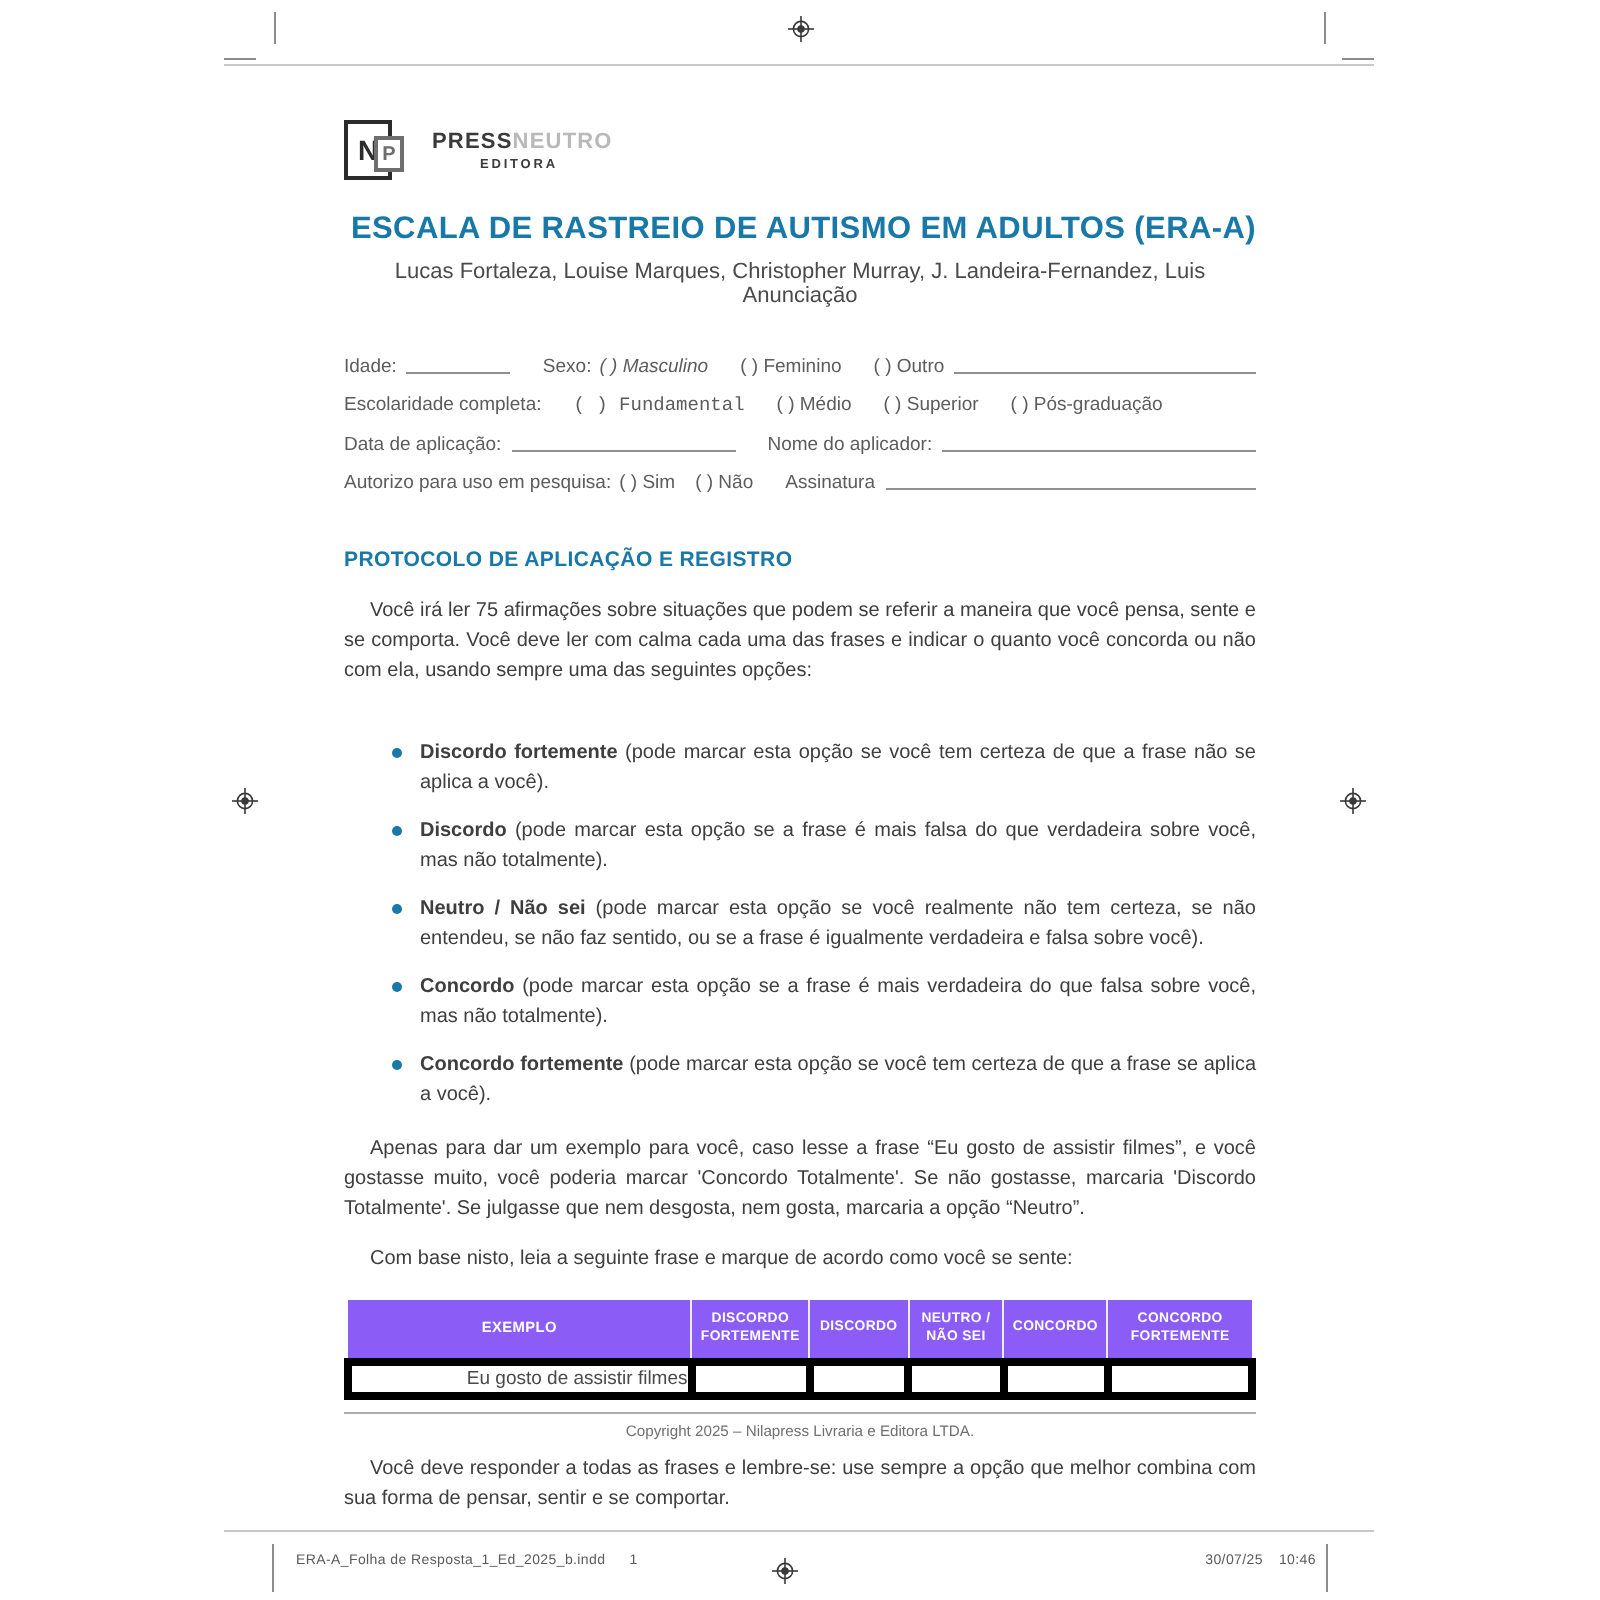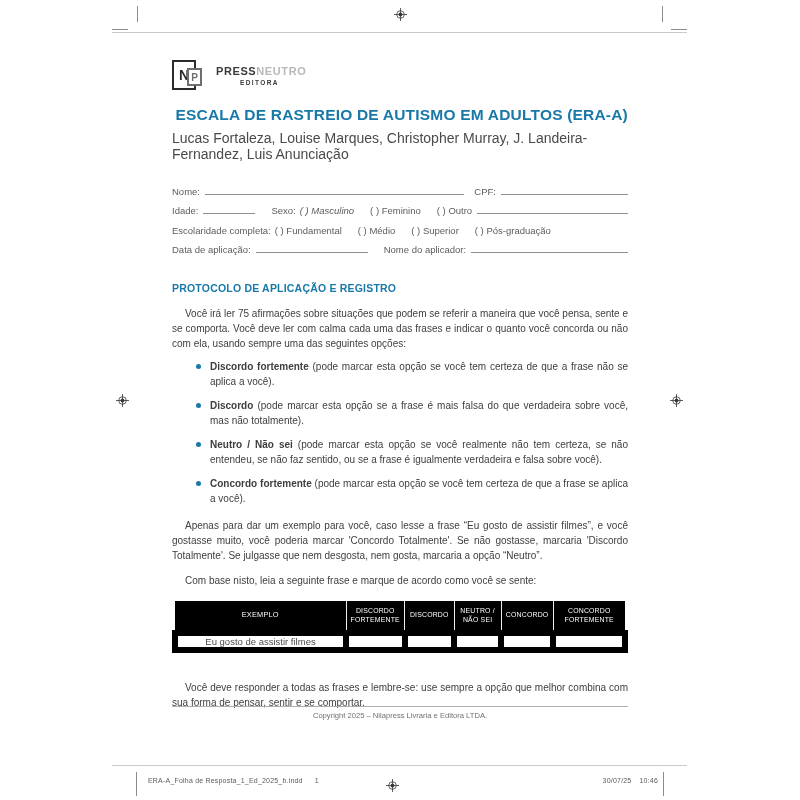--- a/index.html
+++ b/index.html
@@ -26,43 +26,43 @@
   .mono-inner { position:absolute; left:15px; top:9px; width:15px; height:18px; border:2px solid #6e6e6e;
                 display:flex; align-items:center; justify-content:center; background:#fff;
                 font-weight:bold; font-size:10px; color:#6e6e6e; }
   .brand { margin-left:8px; line-height:1; }
   .brand-top { font-size:11px; font-weight:bold; letter-spacing:0.6px; }
   .brand-top .lite { color:#b9b9b9; }
   .brand-top .dark { color:#3a3a3a; }
   .brand-sub { font-size:6.5px; font-weight:bold; color:#3a3a3a; letter-spacing:1.4px; margin-top:3px; margin-left:24px; }
 
   .doc-title { margin-top:11px; text-align:right; color:#1878a8; font-weight:bold; font-size:15.5px; letter-spacing:0.2px; }
-  .authors { margin-top:6px; text-align:left; font-size:14px; color:#4a4a4a; }
+  .authors { margin-top:6px; text-align:center; font-size:11px; color:#4a4a4a; }
 
   .form { margin-top:15px; font-size:9.5px; color:#5c5c5c; }
   .form-row { display:flex; align-items:flex-end; height:19.5px; white-space:nowrap; }
   .fill { flex:1 1 auto; border-bottom:1px solid #8f8f8f; margin:0 0 2px 5px; height:10px; }
   .u { display:inline-block; border-bottom:1px solid #8f8f8f; margin:0 0 2px 5px; height:10px; }
   .sp16 { display:inline-block; width:16px; } .sp10 { display:inline-block; width:10px; }
   .opt-gap { margin-left:16px; }
 
   .section-heading { margin-top:27px; color:#1878a8; font-weight:bold; font-size:10.5px; letter-spacing:0.2px; }
 
   .para { margin-top:12px; font-size:10px; line-height:15px; text-align:justify; text-indent:13px; color:#3e3e3e; }
 
-  .options { margin-top:8px; padding-left:24px; list-style:none; }
+  .options { margin-top:26px; padding-left:24px; list-style:none; }
   .option { position:relative; padding-left:14px; font-size:10px; line-height:15px; text-align:justify; margin-bottom:9px; }
   .bullet-dot { position:absolute; left:0; top:5px; width:5px; height:5px; border-radius:50%; background:#1878a8; }
   .opt-label { font-weight:bold; }
 
   table.example-table { margin-top:13px; width:100%; border-collapse:collapse; table-layout:fixed; }
-  table.example-table thead th { background:#000000; color:#fff; font-size:6.9px; line-height:8.5px; font-weight:normal;
+  table.example-table thead th { background:#8b5cf6; color:#fff; font-size:6.9px; line-height:8.5px; font-weight:bold;
        padding:6px 2px; text-align:center; border-left:1px solid #e8eef2; letter-spacing:0.2px; }
   table.example-table thead th:first-child { border-left:none; font-size:7.4px; }
-  table.example-table tbody td { border:6px solid #000000; height:17px; font-size:9.5px; color:#4a4a4a; text-align:center; }
+  table.example-table tbody td { border:4px solid #000000; height:17px; font-size:9.5px; color:#4a4a4a; text-align:right; }
 
   .closing { margin-top:27px; }
 
   .page-footer { position:absolute; left:172px; top:706px; width:456px; }
   .footer-rule { border-top:1px solid #aeaeae; }
   .copyright { margin-top:4px; text-align:center; font-size:7.6px; color:#707070; }
 </style>
 </head>
 <body>
 
@@ -128,61 +128,63 @@
       <div class="brand">
         <div class="brand-top"><span class="dark">PRESS</span><span class="lite">NEUTRO</span></div>
         <div class="brand-sub">EDITORA</div>
       </div>
     </div>
 
     <h1 class="doc-title">ESCALA DE RASTREIO DE AUTISMO EM ADULTOS (ERA-A)</h1>
     <div class="authors">Lucas Fortaleza, Louise Marques, Christopher Murray, J. Landeira-Fernandez, Luis Anunciação</div>
 
     <div class="form">
-      <div class="form-row">
-        <span>Nome:</span>
-        <span class="fill" style="flex:2.55;"></span>
-        <span class="sp10"></span>
-        <span>CPF:</span>
-        <span class="fill" style="flex:1.25;"></span>
-      </div>
       <div class="form-row">
         <span>Idade:</span>
         <span class="u" style="width:52px;"></span>
         <span class="sp16"></span>
         <span>Sexo:</span>
         <span style="margin-left:4px;font-style:italic;">(   ) Masculino</span>
         <span class="opt-gap">(   ) Feminino</span>
         <span class="opt-gap">(   ) Outro</span>
         <span class="fill"></span>
       </div>
       <div class="form-row">
         <span>Escolaridade completa:</span>
-        <span style="margin-left:4px;">(   ) Fundamental</span>
+        <span style="margin-left:16px;font-family:Liberation Mono, monospace;">(   ) Fundamental</span>
         <span class="opt-gap">(   ) Médio</span>
         <span class="opt-gap">(   ) Superior</span>
         <span class="opt-gap">(   ) Pós-graduação</span>
       </div>
       <div class="form-row">
         <span>Data de aplicação:</span>
         <span class="u" style="width:112px;"></span>
         <span class="sp16"></span>
         <span>Nome do aplicador:</span>
         <span class="fill"></span>
       </div>
+      <div class="form-row">
+        <span>Autorizo para uso em pesquisa:</span>
+        <span style="margin-left:4px;">(   ) Sim</span>
+        <span class="opt-gap" style="margin-left:10px;">(   ) Não</span>
+        <span class="sp16"></span>
+        <span>Assinatura</span>
+        <span class="fill"></span>
+      </div>
     </div>
 
     <h2 class="section-heading">PROTOCOLO DE APLICAÇÃO E REGISTRO</h2>
 
     <p class="para">Você irá ler 75 afirmações sobre situações que podem se referir a maneira que você pensa, sente e se comporta. Você deve ler com calma cada uma das frases e indicar o quanto você concorda ou não com ela, usando sempre uma das seguintes opções:</p>
 
     <ul class="options">
       <li class="option"><span class="bullet-dot"></span><span class="opt-label">Discordo fortemente</span><span> (pode marcar esta opção se você tem certeza de que a frase não se aplica a você).</span></li>
       <li class="option"><span class="bullet-dot"></span><span class="opt-label">Discordo</span><span> (pode marcar esta opção se a frase é mais falsa do que verdadeira sobre você, mas não totalmente).</span></li>
       <li class="option"><span class="bullet-dot"></span><span class="opt-label">Neutro / Não sei</span><span> (pode marcar esta opção se você realmente não tem certeza, se não entendeu, se não faz sentido, ou se a frase é igualmente verdadeira e falsa sobre você).</span></li>
+      <li class="option"><span class="bullet-dot"></span><span class="opt-label">Concordo</span><span> (pode marcar esta opção se a frase é mais verdadeira do que falsa sobre você, mas não totalmente).</span></li>
       <li class="option"><span class="bullet-dot"></span><span class="opt-label">Concordo fortemente</span><span> (pode marcar esta opção se você tem certeza de que a frase se aplica a você).</span></li>
     </ul>
 
     <p class="para">Apenas para dar um exemplo para você, caso lesse a frase “Eu gosto de assistir filmes”, e você gostasse muito, você poderia marcar 'Concordo Totalmente'. Se não gostasse, marcaria 'Discordo Totalmente'. Se julgasse que nem desgosta, nem gosta, marcaria a opção “Neutro”.</p>
     <p class="para" style="margin-top:10px;">Com base nisto, leia a seguinte frase e marque de acordo como você se sente:</p>
 
     <table class="example-table">
       <colgroup>
         <col style="width:38%;">
           <col style="width:13%;">

